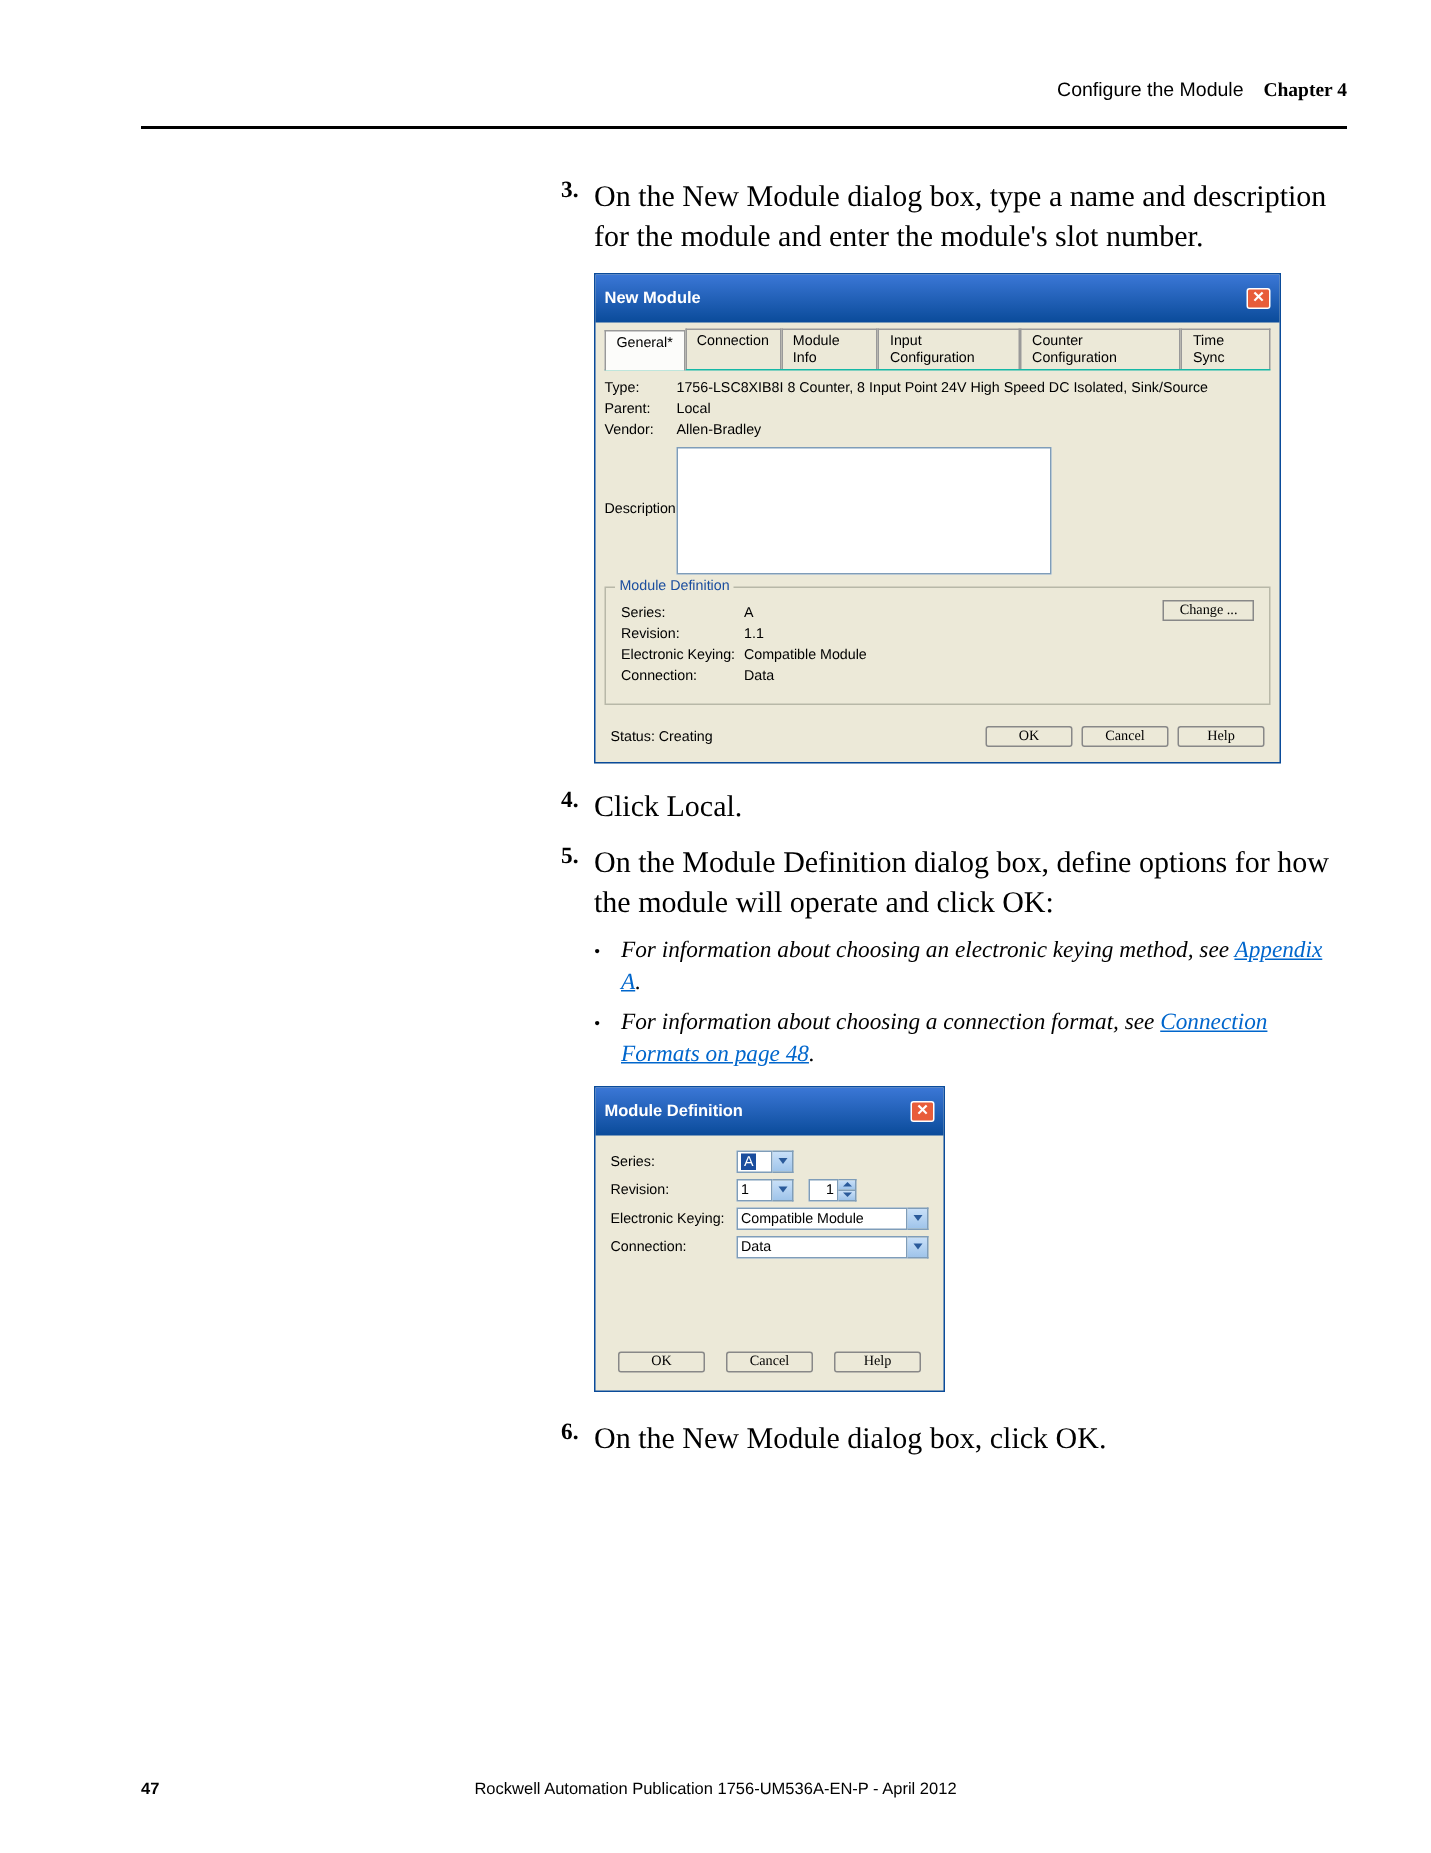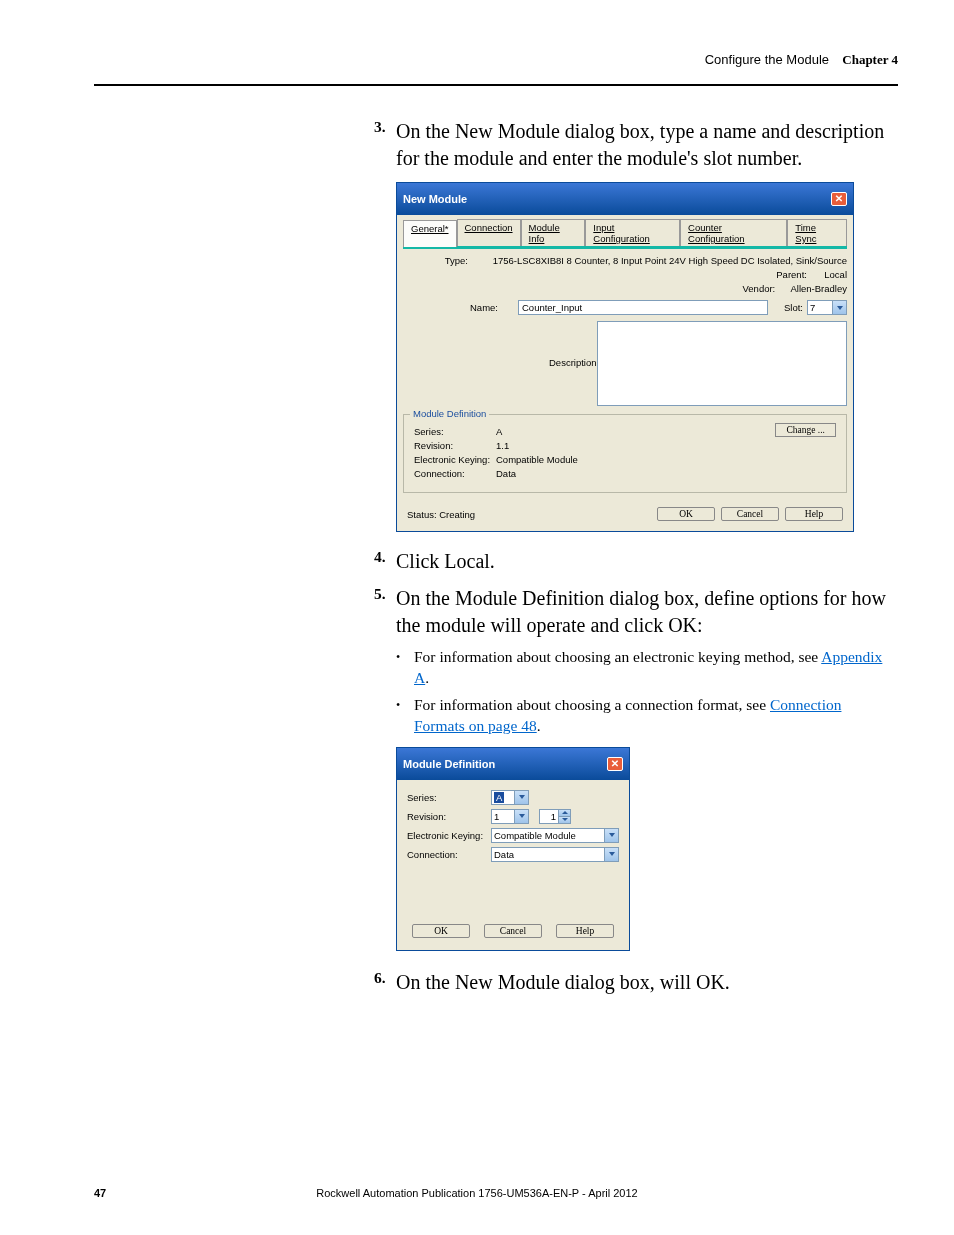--- a/index.html
+++ b/index.html
@@ -9,35 +9,35 @@
   .header-text { position: absolute; right: 0; top: 0; font-size: 13px; }
   .chapter-title { font-family: Arial, sans-serif; }
   .chapter-label { font-weight: bold; margin-left: 10px; }
   .header-rule { border: none; border-top: 2px solid #000; margin-top: 4px; }
   .content { margin-left: 280px; margin-top: 32px; padding-right: 8px; }
   .step { display: flex; margin-bottom: 8px; }
   .step-num { font-weight: bold; width: 22px; flex-shrink: 0; font-size: 15.5px; }
   .step-text { font-size: 20px; line-height: 1.35; }
   .bullet-row { display: flex; margin: 6px 0 4px 22px; }
   .bullet-dot { width: 18px; flex-shrink: 0; font-size: 12px; padding-top: 3px; }
-  .bullet-text { font-size: 15.5px; line-height: 1.35; }
+  .bullet-text { font-size: 15.5px; line-height: 1.35; font-style: italic; }
   a.doc-link { color: #0066cc; text-decoration: underline; }
   .footer { position: absolute; bottom: 36px; left: 0; right: 0; display: flex; justify-content: flex-start; padding: 0 56px 0 94px; font-family: Arial, sans-serif; font-size: 11px; }
   .footer-center { position: absolute; left: 50%; transform: translateX(-50%); }
   .page-num { font-weight: bold; }
 
   
   .dlg1 { width: 458px; margin: 10px 0 16px 22px; font-family: Tahoma, Arial, sans-serif; font-size: 10px; border: 1px solid #0a4b9a; position: relative; background: #ece9d8; }
   .dlg-titlebar { background: linear-gradient(#3b77d6, #0a4b9a); color: #fff; font-weight: bold; padding: 3px 6px; display: flex; justify-content: space-between; align-items: center; height: 32px; font-size: 11px; }
   .close-btn { width: 16px; height: 14px; background: #e85d3a; border: 1px solid #fff; border-radius: 2px; display: flex; align-items: center; justify-content: center; color: #fff; font-weight: bold; font-size: 10px; line-height: 1; cursor: pointer; }
   .dlg-body { padding: 4px 6px 6px 6px; }
-  .tabs { display: flex; border-bottom: 3px solid #14b8a6; margin-bottom: 6px; text-decoration: underline; }
+  .tabs { display: flex; border-bottom: 1px solid #14b8a6; margin-bottom: 6px; }
   .tab { padding: 2px 7px; border: 1px solid #999; border-bottom: none; background: #ece9d8; margin-right: 0; font-size: 9.5px; position: relative; cursor: pointer; }
   .tab.active { background: #fcfcfa; top: 1px; }
-  .form-row { display: flex; align-items: center; margin: 3px 0; justify-content: flex-end; }
+  .form-row { display: flex; align-items: center; margin: 3px 0; }
   .form-label { width: 48px; color: #000; font-size: 9.5px; }
   .form-value { font-size: 9.5px; }
   .text-input { border: 1px solid #7f9db9; background: #fff; padding: 1px 3px; font-size: 9.5px; font-family: Tahoma, Arial, sans-serif; }
   .name-input { width: 250px; height: 15px; }
   .slot-group { margin-left: 16px; display: flex; align-items: center; }
   .slot-label { margin-right: 4px; font-size: 9.5px; }
   .slot-input { width: 26px; height: 15px; border: 1px solid #7f9db9; background: #fff; padding: 1px 2px; font-size: 9.5px; }
   .slot-dd { width: 14px; height: 15px; background: linear-gradient(#c9e0f8,#9fc4ea); border: 1px solid #7f9db9; border-left: none; display: flex; align-items: center; justify-content: center; cursor: pointer; }
   .desc-textarea { width: 250px; height: 85px; border: 1px solid #7f9db9; background: #fff; resize: none; font-family: Tahoma; font-size: 9.5px; padding: 2px; }
   .fieldset { border: 1px solid #b8b8a8; padding: 8px 10px 10px 10px; margin-top: 8px; position: relative; }
@@ -109,31 +109,20 @@
           <div class="form-value">1756-LSC8XIB8I 8 Counter, 8 Input Point 24V High Speed DC Isolated, Sink/Source</div>
         </div>
         <div class="form-row">
           <div class="form-label">Parent:</div>
           <div class="form-value">Local</div>
         </div>
         <div class="form-row">
           <div class="form-label">Vendor:</div>
           <div class="form-value">Allen-Bradley</div>
         </div>
-        <div class="form-row" style="margin-top:6px;">
-          <div class="form-label">Name:</div>
-          <input class="text-input name-input" value="Counter_Input" style="">
-          <div class="slot-group">
-            <span class="slot-label">Slot:</span>
-            <input class="slot-input" value="7" style="">
-            <div class="slot-dd">
-                <div class="chevron"></div>
-              </div>
-          </div>
-        </div>
         <div class="form-row" style="align-items:flex-start; margin-top:6px;">
           <div class="form-label" style="padding-top:36px;">Description:</div>
           <textarea class="desc-textarea" style=""></textarea>
         </div>
 
         <div class="fieldset">
           <div class="fieldset-legend">Module Definition</div>
           <button class="change-btn">Change ...</button>
           <div class="md-row">
               <div class="md-label">Series:</div>
@@ -246,21 +235,21 @@
         <div class="dlg2-btns">
           <button class="win-btn">OK</button>
           <button class="win-btn">Cancel</button>
           <button class="win-btn">Help</button>
         </div>
       </div>
     </div>
 
     <div class="step">
       <div class="step-num">6.</div>
-      <div class="step-text">On the New Module dialog box, will OK.</div>
+      <div class="step-text">On the New Module dialog box, click OK.</div>
     </div>
 
   </div>
 </div>
 
 <div class="footer">
   <span></span>
   <span class="footer-center">Rockwell Automation Publication 1756-UM536A-EN-P - April 2012</span>
   <span class="page-num">47</span>
 </div>

